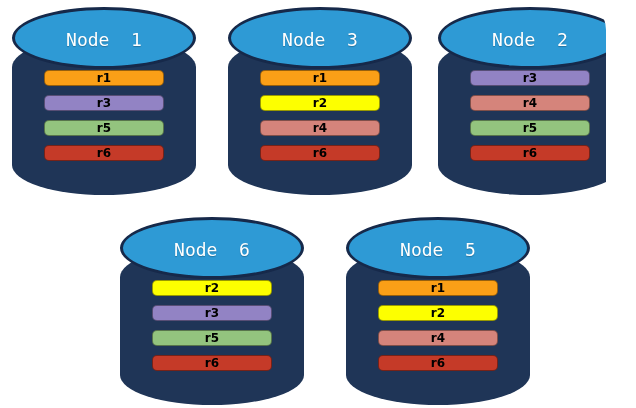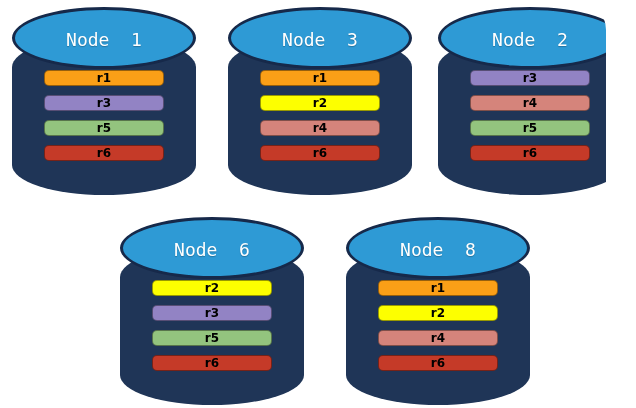--- a/index.html
+++ b/index.html
@@ -122,21 +122,21 @@
       <div class="bar" style="background: rgb(253, 255, 0);">r2</div>
       <div class="bar" style="background: rgb(146, 131, 196);">r3</div>
       <div class="bar" style="background: rgb(147, 196, 126);">r5</div>
       <div class="bar" style="background: rgb(197, 58, 40);">r6</div>
     </div>
   </div>
 
   <div class="cyl cyl-n5">
     <div class="cyl-body"></div>
     <div class="cyl-top">
-      <span class="node-label">Node  8</span>
+      <span class="node-label">Node  5</span>
     </div>
     <div class="bars">
       <div class="bar" style="background: rgb(250, 159, 23);">r1</div>
       <div class="bar" style="background: rgb(253, 255, 0);">r2</div>
       <div class="bar" style="background: rgb(213, 132, 123);">r4</div>
       <div class="bar" style="background: rgb(197, 58, 40);">r6</div>
     </div>
   </div>
 
 </div>

